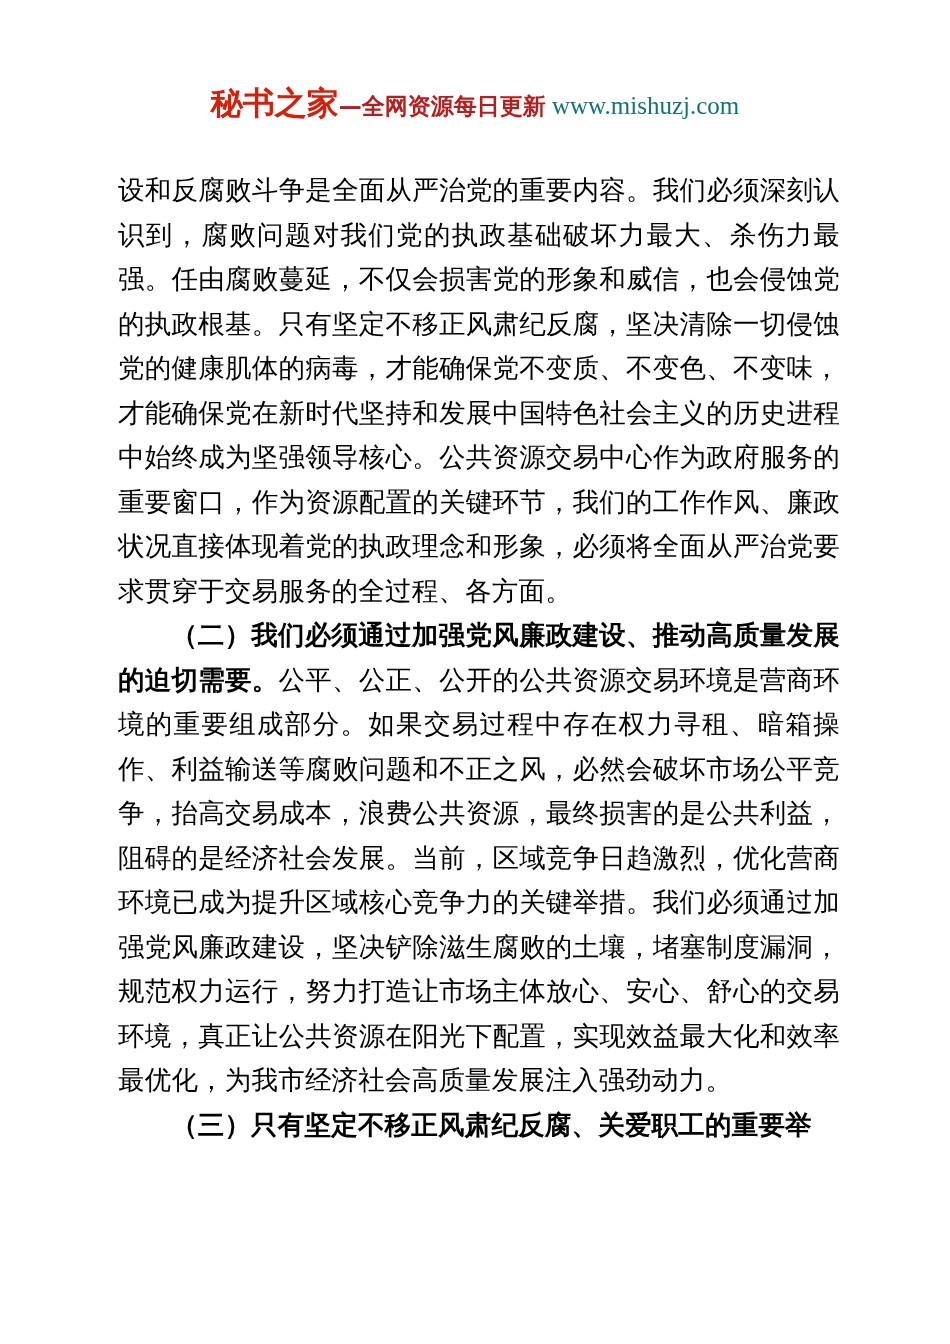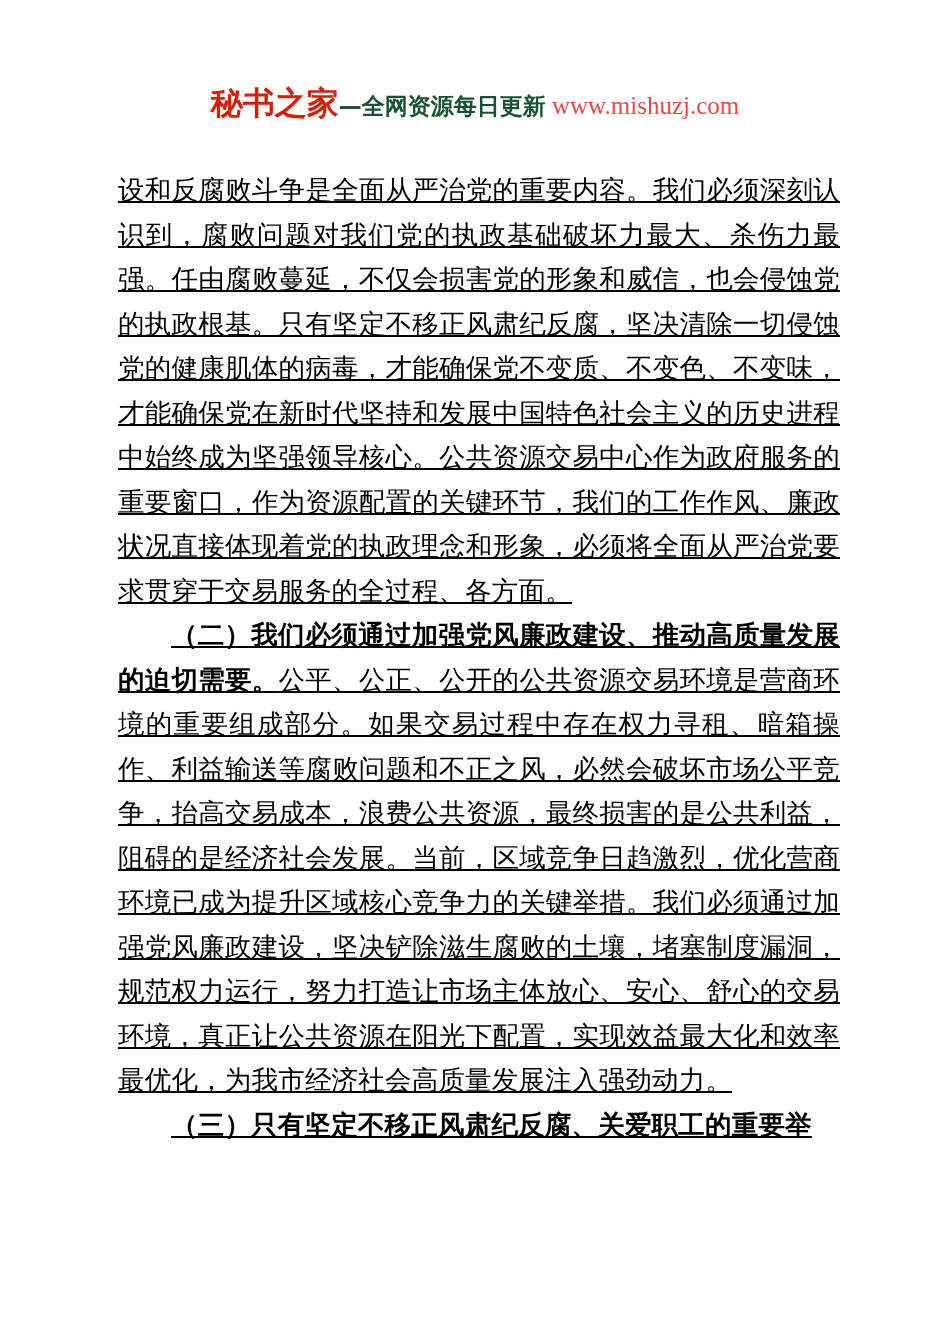--- a/index.html
+++ b/index.html
@@ -32,42 +32,41 @@
     line-height: 1.2;
     white-space: nowrap;
   }
   .header .brand {
     color: #d81e06;
     font-weight: bold;
     font-family: "DejaVu Sans", "Liberation Sans", sans-serif;
     font-size: 32px;
   }
   .header .tagline {
-    color: #14532d;
+    color: #b91c1c;
     font-weight: bold;
     font-family: "DejaVu Sans", "Liberation Sans", sans-serif;
     font-size: 23px;
   }
   .header .site {
-    color: #ef4444;
+    color: #0f766e;
     font-family: "Liberation Serif", "DejaVu Serif", serif;
     font-size: 25px;
   }
   .body-text {
     position: absolute;
     top: 168px;
     left: 118px;
     width: 722px;
     font-size: 26.5px;
     line-height: 44.5px;
     text-align: justify;
     text-justify: inter-ideograph;
     letter-spacing: 0.2px;
     font-family: "DejaVu Sans", "Liberation Sans", sans-serif;
-    text-decoration: underline;
   }
   .body-text p {
     margin: 0;
   }
   .indent {
     text-indent: 2em;
   }
   .bold {
     font-weight: bold;
   }

